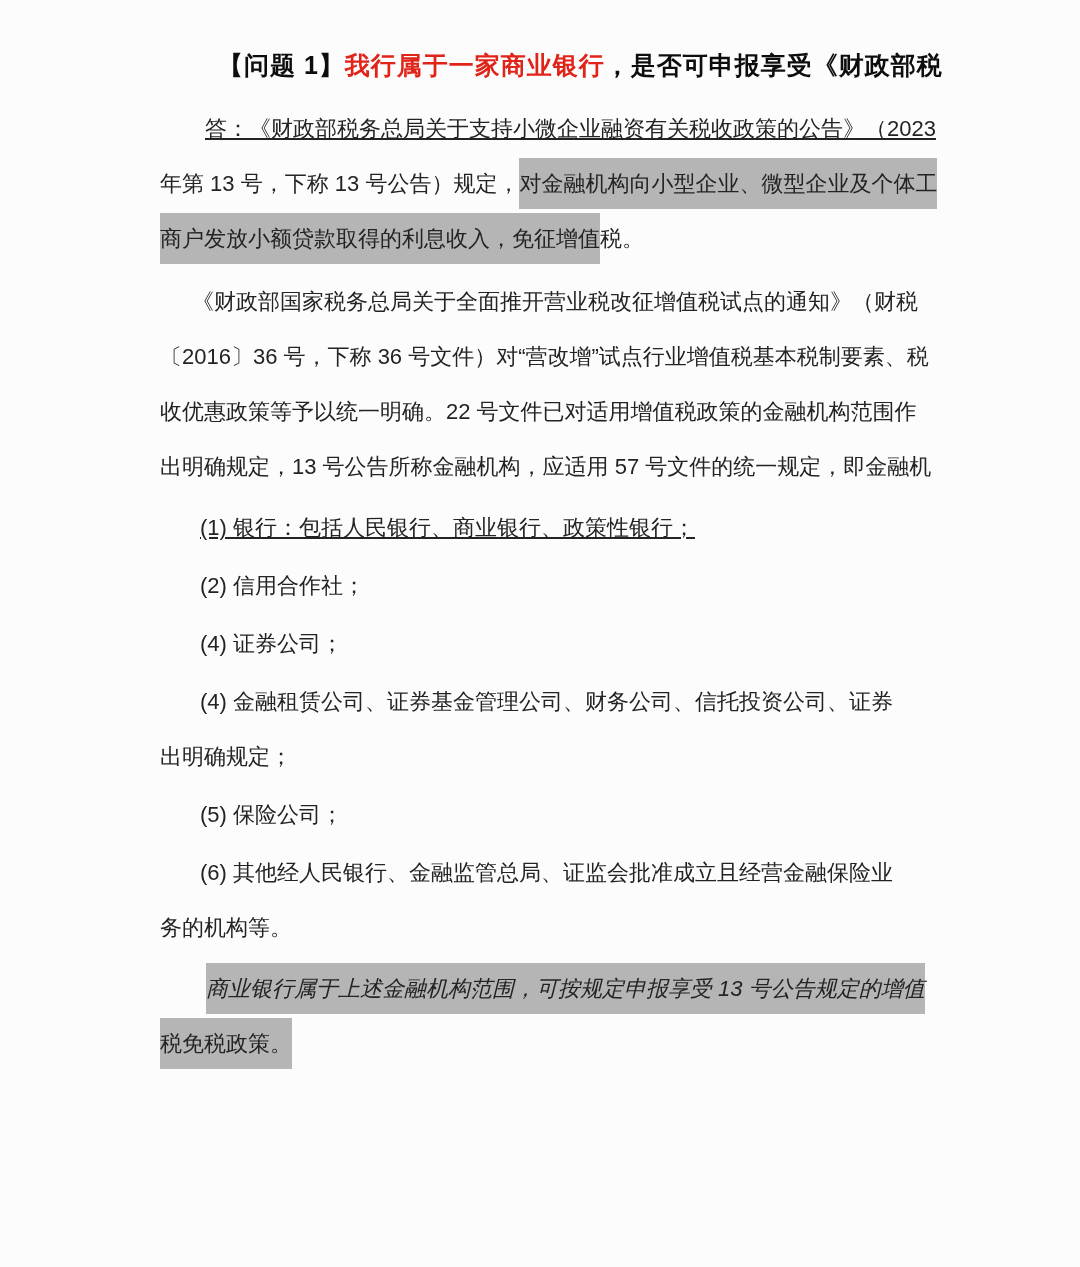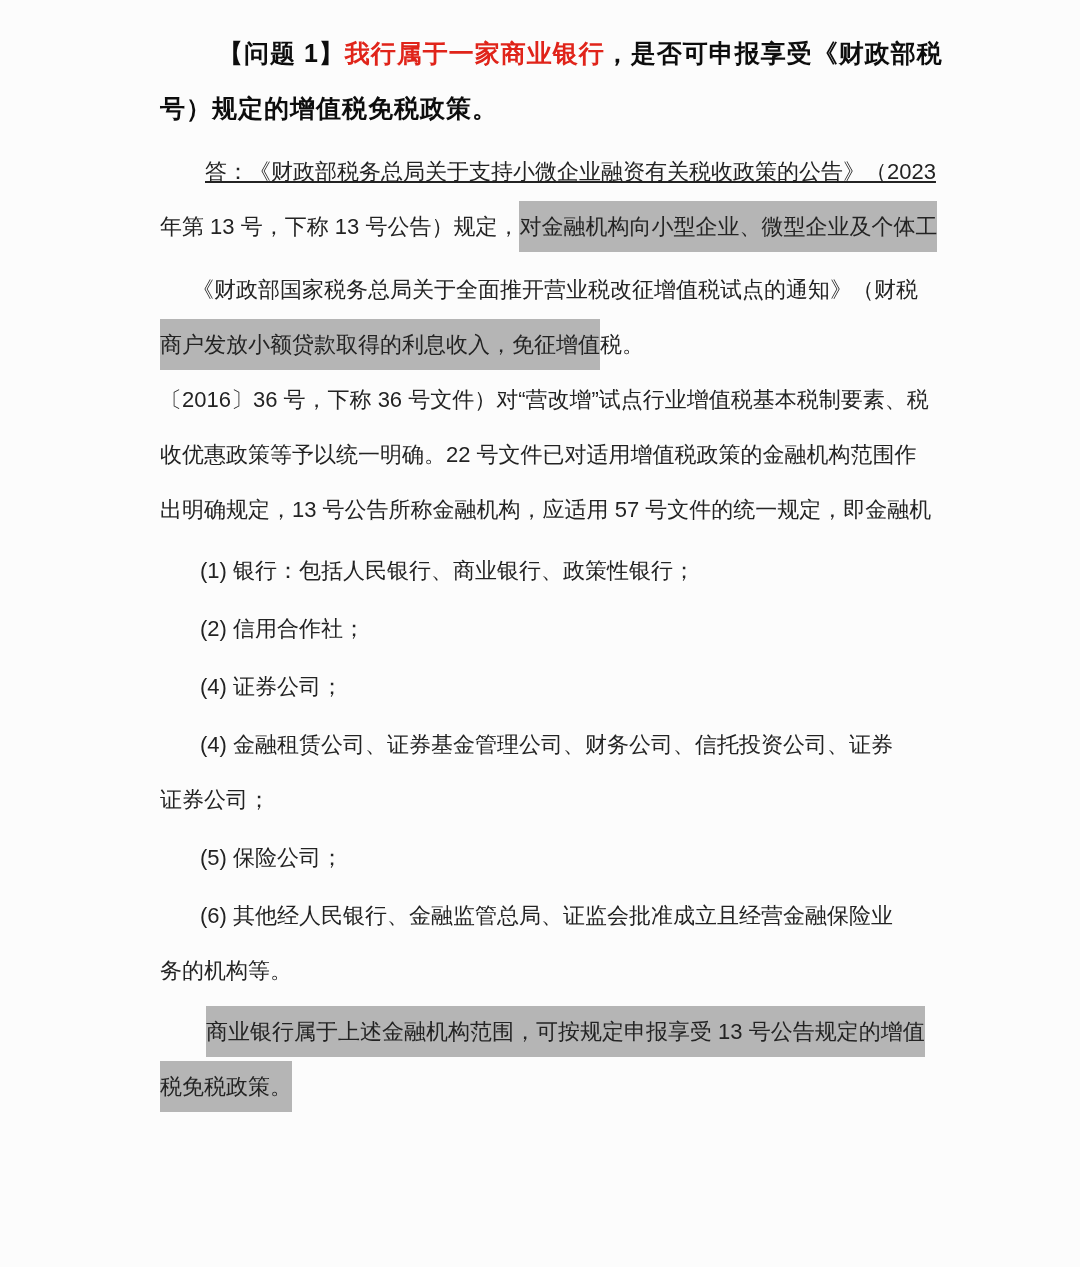--- a/index.html
+++ b/index.html
@@ -13,36 +13,36 @@
   body{
     width:1080px;height:1267px;
     background:var(--page-bg);
     font-family:"Liberation Sans","DejaVu Sans",sans-serif;
     overflow:hidden;
   }
   .page{
     position:relative;
     box-sizing:border-box;
     width:1080px;height:1267px;
-    padding:26px 140px 0 160px;
+    padding:38px 140px 0 160px;
     background:var(--page-bg);
   }
   .line{
     height:55px;
     line-height:55px;
     font-size:22px;
     color:var(--body-text);
     white-space:nowrap;
   }
   
   .ind-title{padding-left:58px;}
   .ind-answer{padding-left:45px;}
   .ind-book{padding-left:32px;}
   .ind-list{padding-left:40px;}
-  .ind-concl{padding-left:46px;}
+  .ind-concl{padding-left:46px;font-style:italic;}
   
   .run{vertical-align:baseline;}
   .run.bold{
     font-weight:700;
     color:var(--title-text);
     font-size:25px;
     letter-spacing:1px;
   }
   .run.red-bold{
     font-weight:700;
@@ -55,31 +55,30 @@
     font-weight:400;
     background:var(--highlight-gray);
     padding:13px 0;
   }
 </style>
 </head>
 <body>
 
 <div class="page">
     <div class="line ind-title"><span class="run bold">【问题 1】</span><span class="run red-bold">我行属于一家商业银行</span><span class="run bold">，是否可申报享受《财政部税</span></div>
-    <div class="line"><span class="run bold">号）规定的增值税免税政策。</span></div>
     <div class="line ind-answer" style="margin-top: 8px; text-decoration: underline;"><span class="run normal">答：《财政部税务总局关于支持小微企业融资有关税收政策的公告》（2023</span></div>
     <div class="line"><span class="run normal">年第 13 号，下称 13 号公告）规定，</span><span class="run highlight">对金融机构向小型企业、微型企业及个体工</span></div>
+    <div class="line"><span class="run highlight">商户发放小额贷款取得的利息收入，免征增值</span><span class="run normal">税。</span></div>
     <div class="line ind-book" style="margin-top: 8px;"><span class="run normal">《财政部国家税务总局关于全面推开营业税改征增值税试点的通知》（财税</span></div>
-    <div class="line"><span class="run highlight">商户发放小额贷款取得的利息收入，免征增值</span><span class="run normal">税。</span></div>
     <div class="line"><span class="run normal">〔2016〕36 号，下称 36 号文件）对“营改增”试点行业增值税基本税制要素、税</span></div>
     <div class="line"><span class="run normal">收优惠政策等予以统一明确。22 号文件已对适用增值税政策的金融机构范围作</span></div>
     <div class="line"><span class="run normal">出明确规定，13 号公告所称金融机构，应适用 57 号文件的统一规定，即金融机</span></div>
-    <div class="line ind-list" style="margin-top: 6px;"><span class="run normal">(1) 银行：包括人民银行、商业银行、政策性银行；</span></div>
+    <div class="line ind-list" style="margin-top: 6px; text-decoration: underline;"><span class="run normal">(1) 银行：包括人民银行、商业银行、政策性银行；</span></div>
     <div class="line ind-list" style="margin-top: 3px;"><span class="run normal">(2) 信用合作社；</span></div>
     <div class="line ind-list" style="margin-top: 3px;"><span class="run normal">(4) 证券公司；</span></div>
     <div class="line ind-list" style="margin-top: 3px;"><span class="run normal">(4) 金融租赁公司、证券基金管理公司、财务公司、信托投资公司、证券</span></div>
-    <div class="line"><span class="run normal">证券公司；</span></div>
+    <div class="line"><span class="run normal">出明确规定；</span></div>
     <div class="line ind-list" style="margin-top: 3px;"><span class="run normal">(5) 保险公司；</span></div>
     <div class="line ind-list" style="margin-top: 3px;"><span class="run normal">(6) 其他经人民银行、金融监管总局、证监会批准成立且经营金融保险业</span></div>
     <div class="line"><span class="run normal">务的机构等。</span></div>
     <div class="line ind-concl" style="margin-top: 6px;"><span class="run highlight">商业银行属于上述金融机构范围，可按规定申报享受 13 号公告规定的增值</span></div>
     <div class="line"><span class="run highlight">税免税政策。</span></div>
   </div>
 
 </body></html>

